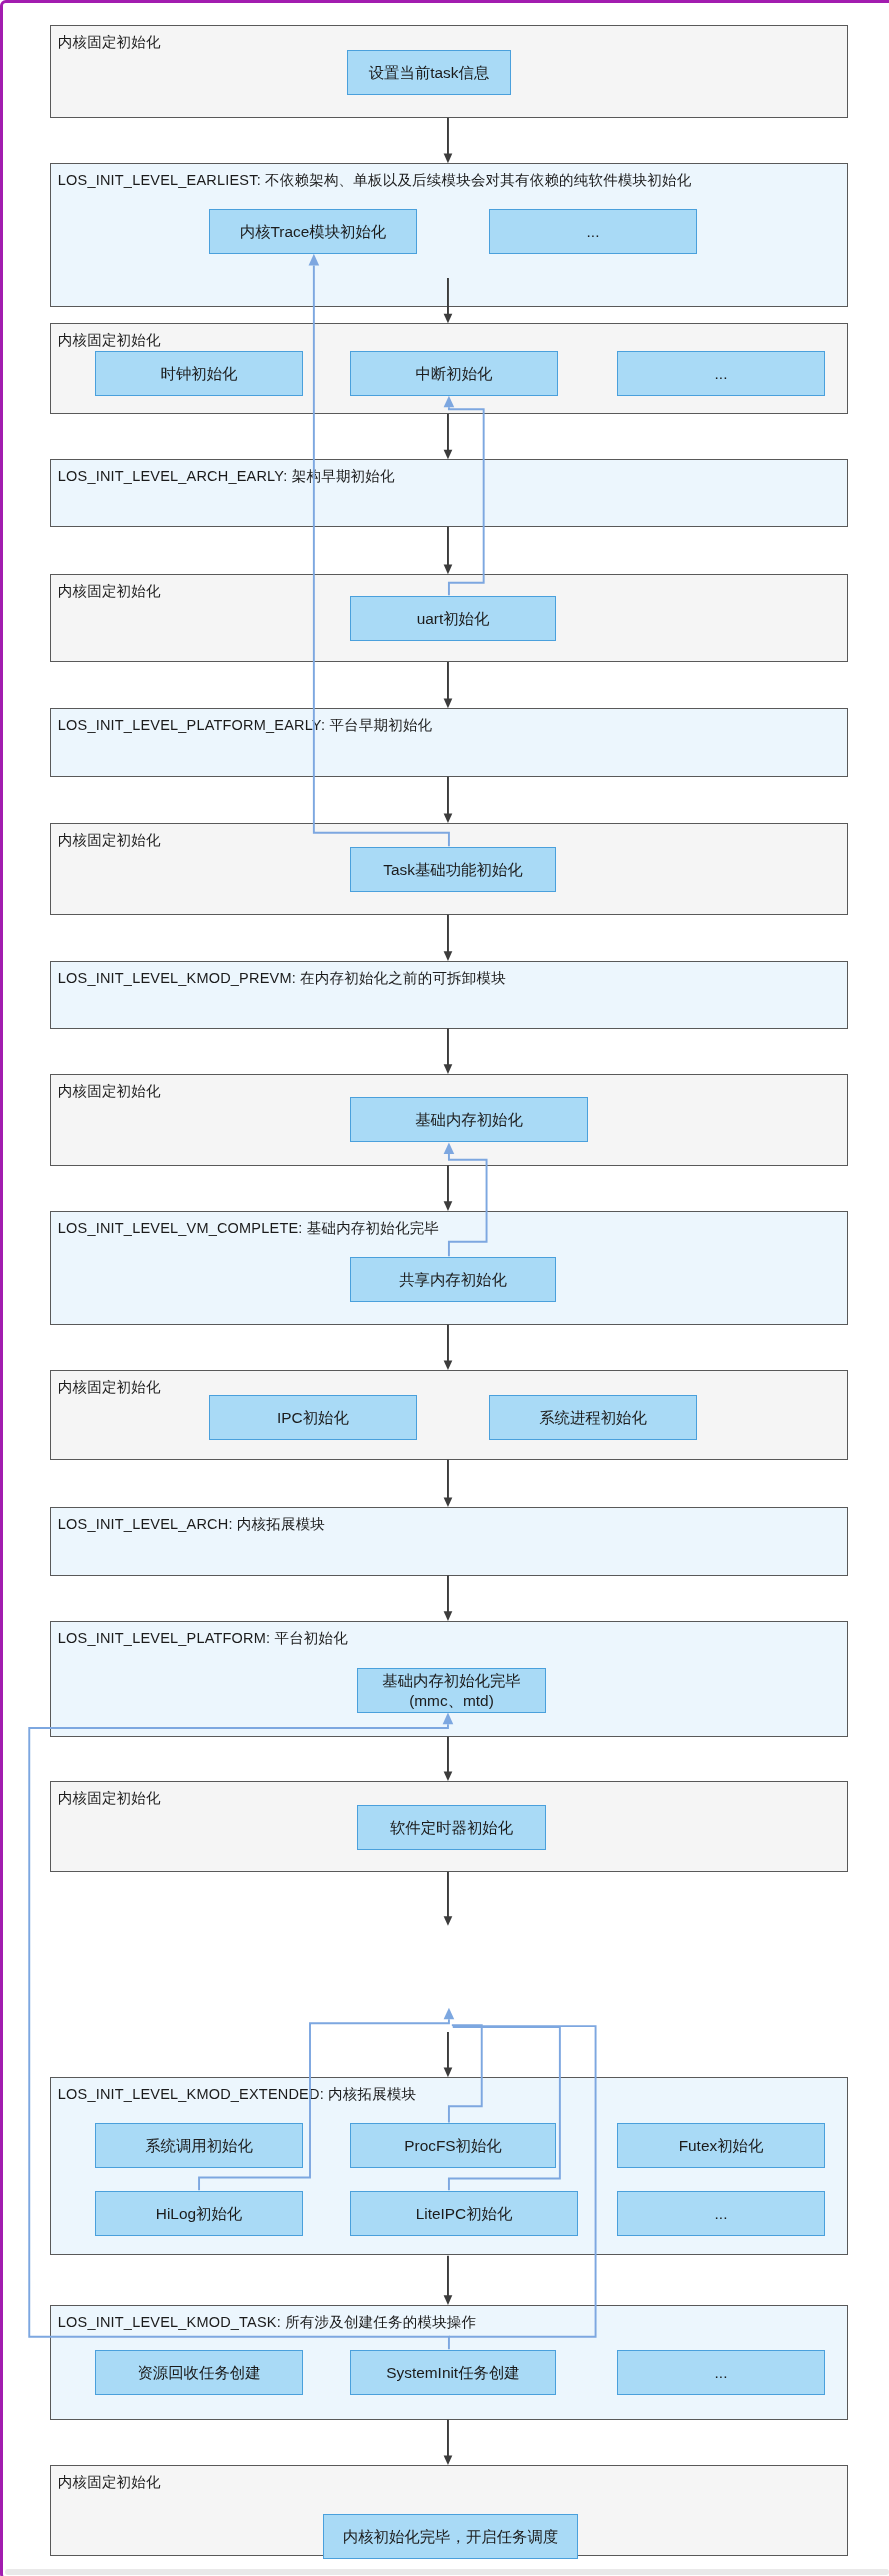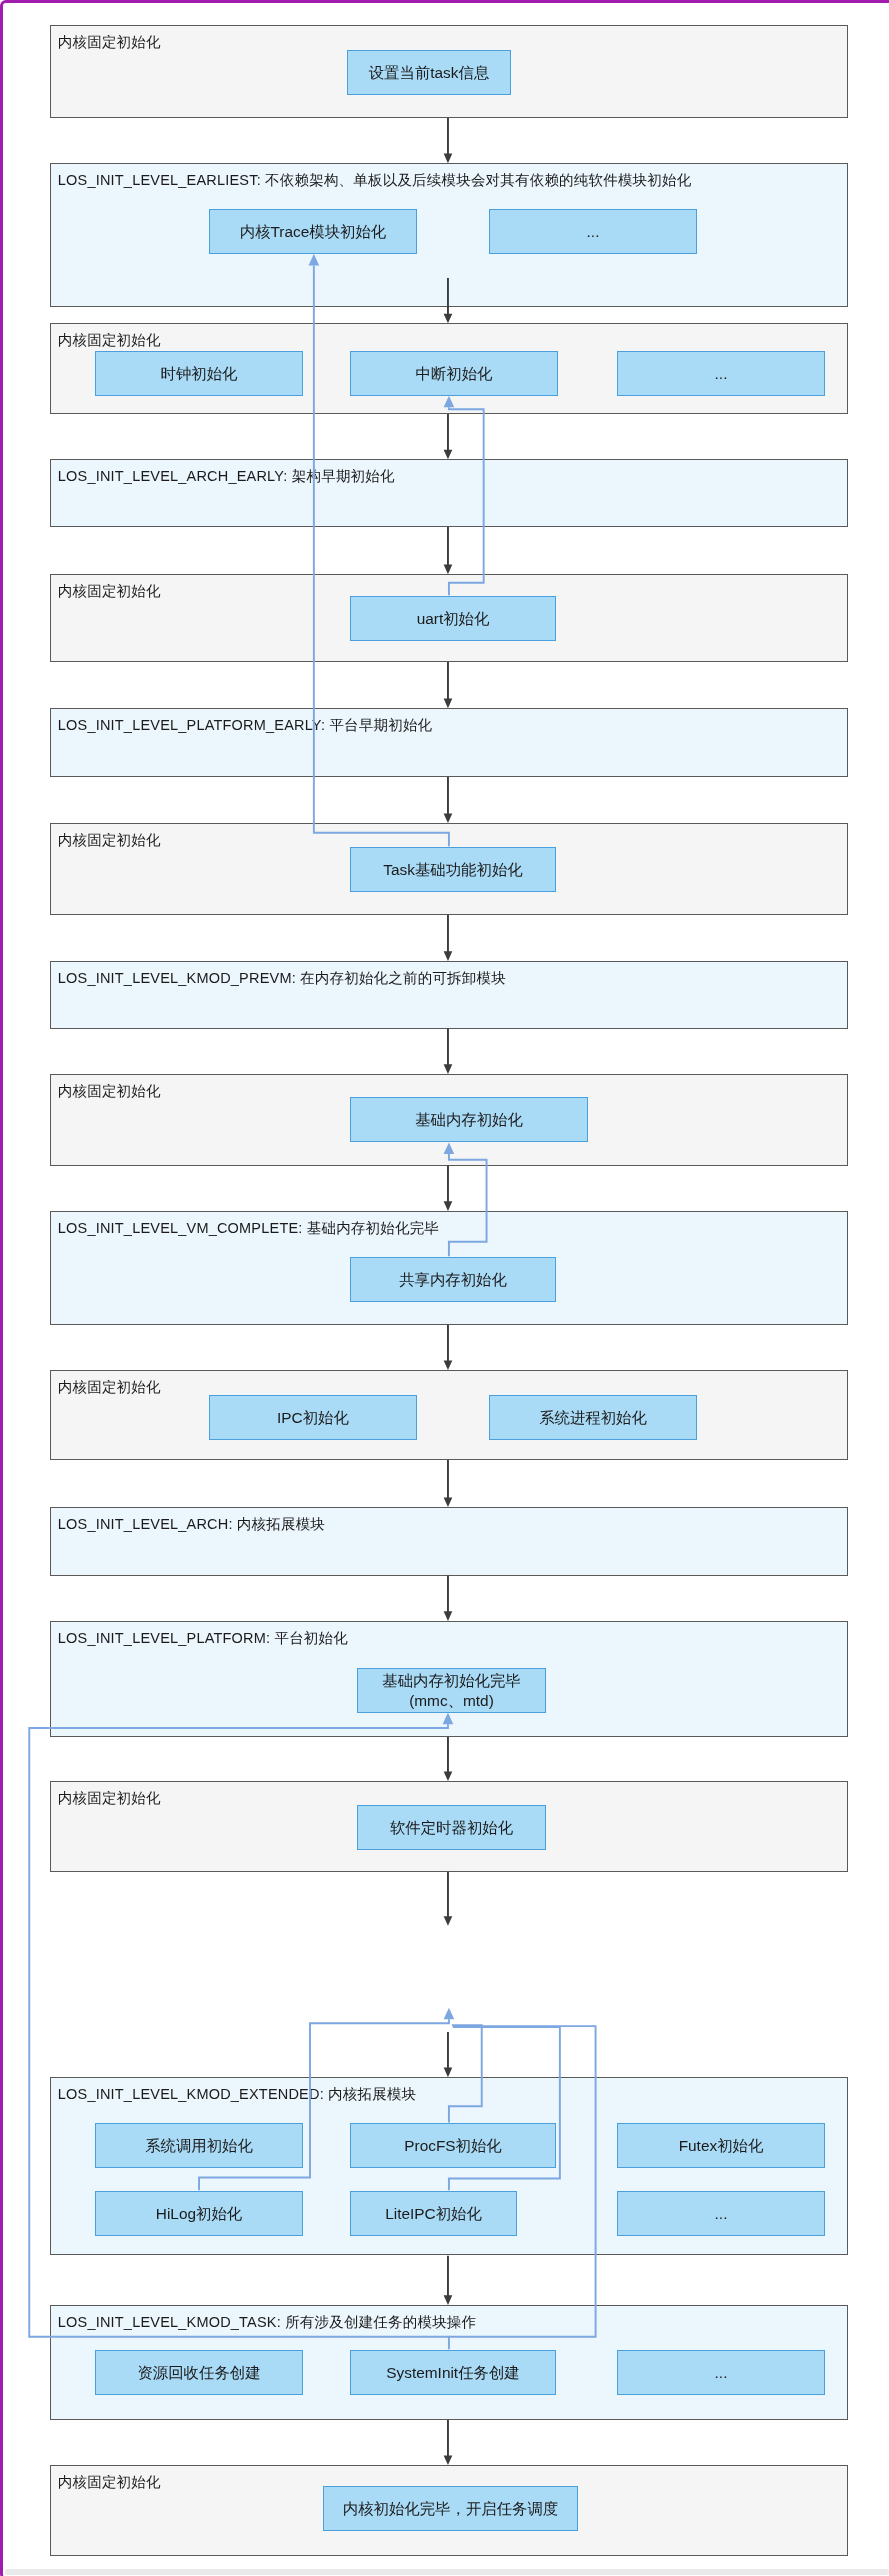--- a/index.html
+++ b/index.html
@@ -10,21 +10,21 @@
            border:1.9px solid var(--section_border);}
   .section.level{background:var(--section_level_bg);}
   .section.fixed{background:var(--section_fixed_bg);}
   .sec-title{position:absolute;left:6.8px;top:6.8px;font-size:14.5px;white-space:nowrap;
              color:#1b1b1b;letter-spacing:0.2px;}
   .node{position:absolute;box-sizing:border-box;height:45px;width:208px;
         background:var(--box_bg);border:1.9px solid var(--box_border);
         display:flex;flex-direction:column;align-items:center;justify-content:center;
         font-size:15.4px;text-align:center;line-height:1.25;}
   .node.narrow{width:189px;}
-  .node.wide{width:255px;}
+  .node.wide{width:255px;margin-top:28px;}
   svg.overlay{position:absolute;left:0;top:0;pointer-events:none;}
   .flow{stroke:var(--flow_arrow);stroke-width:2;fill:none;}
   .flowhead{fill:var(--flow_arrow);stroke:none;}
   .dep{stroke:var(--dep_arrow);stroke-width:2;fill:none;}
   .dephead{fill:var(--dep_arrow);stroke:none;}
   .bottom-bar{position:absolute;left:1.9px;right:1.9px;bottom:1.9px;height:5.8px;
               background:#e9e9e9;border-radius:2.9px;}
 </style>
 </head>
 <body>
@@ -138,21 +138,21 @@
       </div>
     <div class="node" style="left:299px;top:45px;width:206px">
         <span>ProcFS初始化</span>
       </div>
     <div class="node" style="left:566px;top:45px">
         <span>Futex初始化</span>
       </div>
     <div class="node" style="left:44px;top:113px">
         <span>HiLog初始化</span>
       </div>
-    <div class="node" style="left:299px;top:113px;width:167px">
+    <div class="node" style="left:299px;top:113px;width:228px">
         <span>LiteIPC初始化</span>
       </div>
     <div class="node" style="left:566px;top:113px">
         <span>...</span>
       </div>
   </div>
 
   <div class="section level" style="top:2302px;height:115px">
     <span class="sec-title">LOS_INIT_LEVEL_KMOD_TASK: 所有涉及创建任务的模块操作</span>
     <div class="node" style="left:44px;top:44px">

